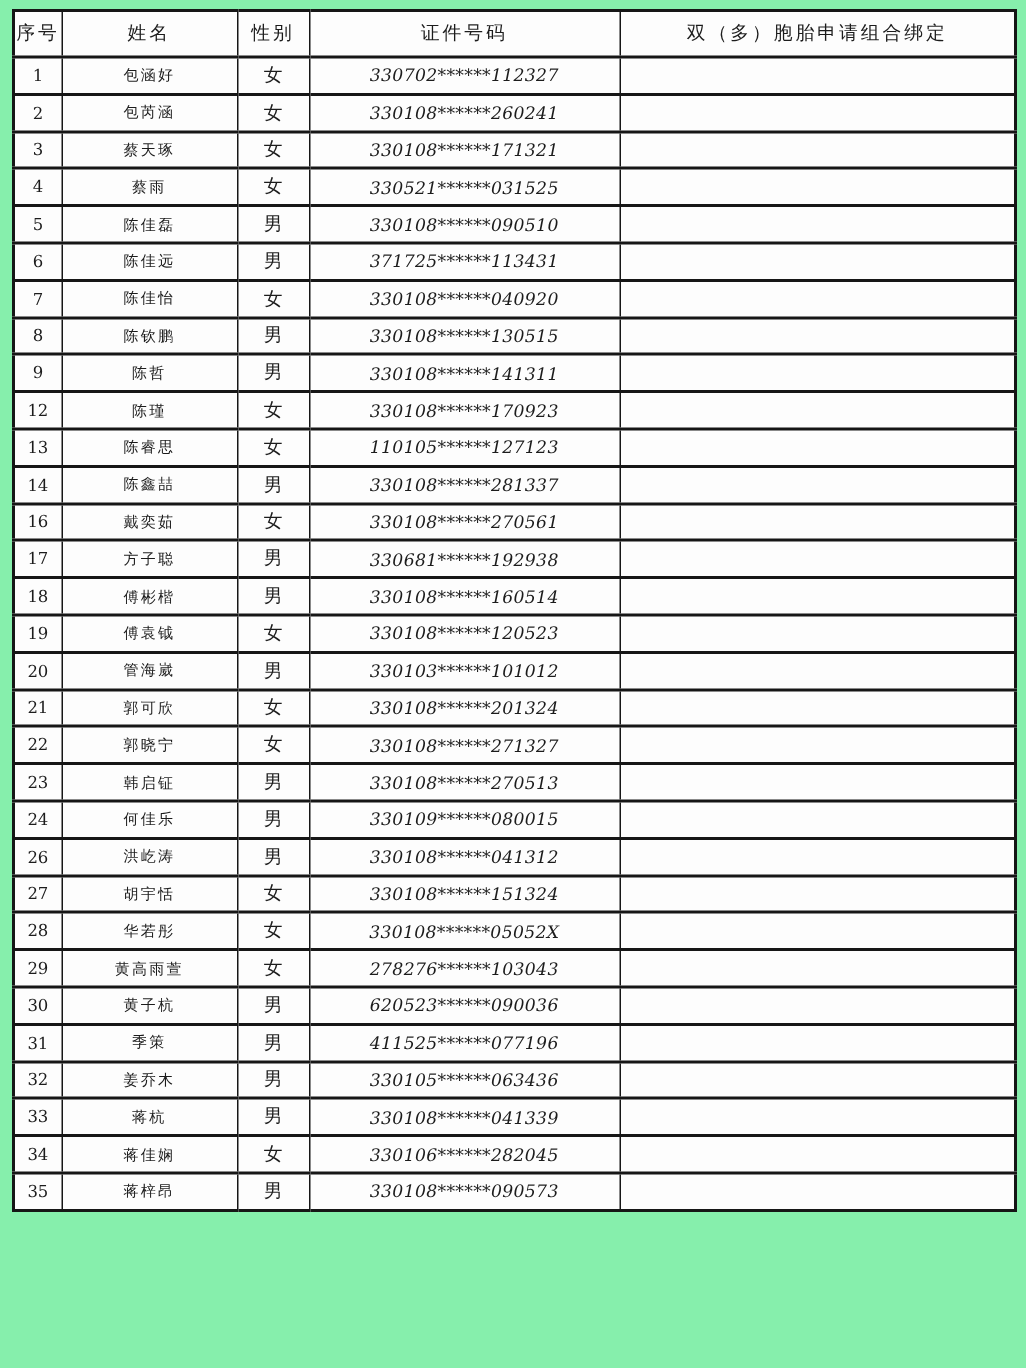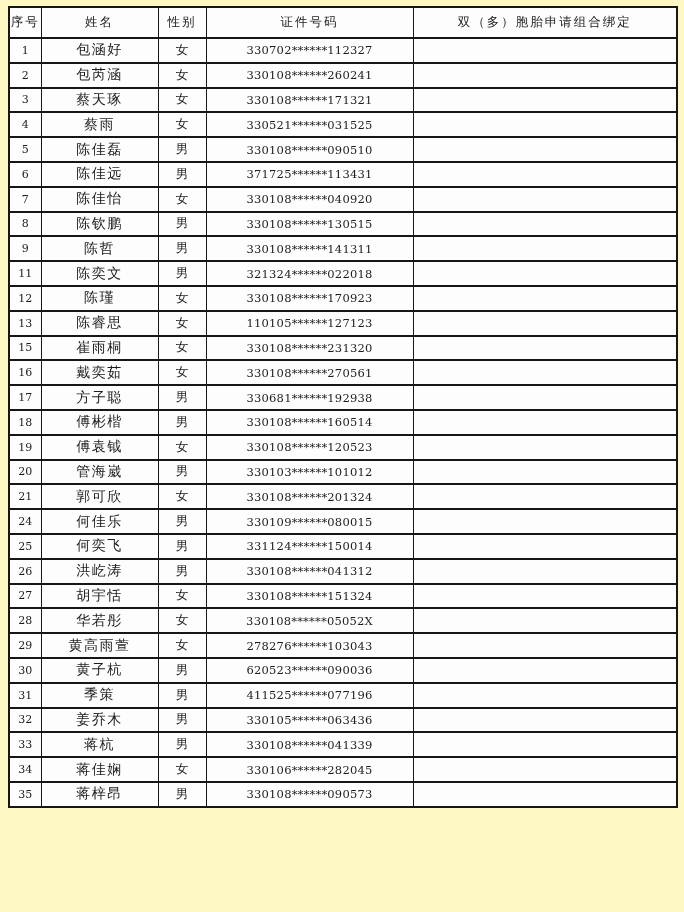--- a/index.html
+++ b/index.html
@@ -6,21 +6,21 @@
     margin: 0;
     padding: 0;
     background: #fcfcfc;
     font-family: "DejaVu Serif", "Liberation Serif", serif;
     color: #1c1c1c;
   }
   .page {
     position: relative;
     width: 684px;
     height: 912px;
-    background: #fef9c3;
+    background: #86efac;
     overflow: hidden;
   }
   table.roster {
     position: absolute;
     left: 8px;
     top: 6px;
     width: 668px;
     border-collapse: collapse;
     table-layout: fixed;
     background: #fdfdfd;
@@ -43,23 +43,23 @@
   table.roster thead th {
     height: 29px;
     font-weight: normal;
     font-size: 12.5px;
     letter-spacing: 2px;
   }
   table.roster tbody td {
     height: 22.8px;
   }
   .c-no   { font-size: 11px; letter-spacing: 0; }
-  .c-name { font-size: 14px; letter-spacing: 1.5px; margin-left: 17px; }
+  .c-name { font-size: 10px; letter-spacing: 1.5px; margin-left: 17px; }
   .c-gender { font-size: 12.5px; }
-  .c-id   { font-size: 11.5px; letter-spacing: 0.2px; }
+  .c-id   { font-size: 11.5px; letter-spacing: 0.2px; font-style: italic; }
   .c-binding { font-size: 11.5px; }
 </style>
 </head>
 <body>
 
 <div class="page">
   <table class="roster">
     <colgroup>
       <col style="width:32px">
       <col style="width:117px">
@@ -134,45 +134,38 @@
           <td class="c-binding"></td>
         </tr>
         <tr>
           <td class="c-no">9</td>
           <td class="c-name">陈哲</td>
           <td class="c-gender">男</td>
           <td class="c-id">330108******141311</td>
           <td class="c-binding"></td>
         </tr>
         <tr>
-          <td class="c-no">11</td>
-          <td class="c-name">陈奕文</td>
-          <td class="c-gender">男</td>
-          <td class="c-id">321324******022018</td>
-          <td class="c-binding"></td>
-        </tr>
-        <tr>
           <td class="c-no">12</td>
           <td class="c-name">陈瑾</td>
           <td class="c-gender">女</td>
           <td class="c-id">330108******170923</td>
           <td class="c-binding"></td>
         </tr>
         <tr>
           <td class="c-no">13</td>
           <td class="c-name">陈睿思</td>
           <td class="c-gender">女</td>
           <td class="c-id">110105******127123</td>
           <td class="c-binding"></td>
         </tr>
         <tr>
-          <td class="c-no">15</td>
-          <td class="c-name">崔雨桐</td>
-          <td class="c-gender">女</td>
-          <td class="c-id">330108******231320</td>
+          <td class="c-no">14</td>
+          <td class="c-name">陈鑫喆</td>
+          <td class="c-gender">男</td>
+          <td class="c-id">330108******281337</td>
           <td class="c-binding"></td>
         </tr>
         <tr>
           <td class="c-no">16</td>
           <td class="c-name">戴奕茹</td>
           <td class="c-gender">女</td>
           <td class="c-id">330108******270561</td>
           <td class="c-binding"></td>
         </tr>
         <tr>
@@ -204,31 +197,38 @@
           <td class="c-binding"></td>
         </tr>
         <tr>
           <td class="c-no">21</td>
           <td class="c-name">郭可欣</td>
           <td class="c-gender">女</td>
           <td class="c-id">330108******201324</td>
           <td class="c-binding"></td>
         </tr>
         <tr>
+          <td class="c-no">22</td>
+          <td class="c-name">郭晓宁</td>
+          <td class="c-gender">女</td>
+          <td class="c-id">330108******271327</td>
+          <td class="c-binding"></td>
+        </tr>
+        <tr>
+          <td class="c-no">23</td>
+          <td class="c-name">韩启钲</td>
+          <td class="c-gender">男</td>
+          <td class="c-id">330108******270513</td>
+          <td class="c-binding"></td>
+        </tr>
+        <tr>
           <td class="c-no">24</td>
           <td class="c-name">何佳乐</td>
           <td class="c-gender">男</td>
           <td class="c-id">330109******080015</td>
-          <td class="c-binding"></td>
-        </tr>
-        <tr>
-          <td class="c-no">25</td>
-          <td class="c-name">何奕飞</td>
-          <td class="c-gender">男</td>
-          <td class="c-id">331124******150014</td>
           <td class="c-binding"></td>
         </tr>
         <tr>
           <td class="c-no">26</td>
           <td class="c-name">洪屹涛</td>
           <td class="c-gender">男</td>
           <td class="c-id">330108******041312</td>
           <td class="c-binding"></td>
         </tr>
         <tr>

